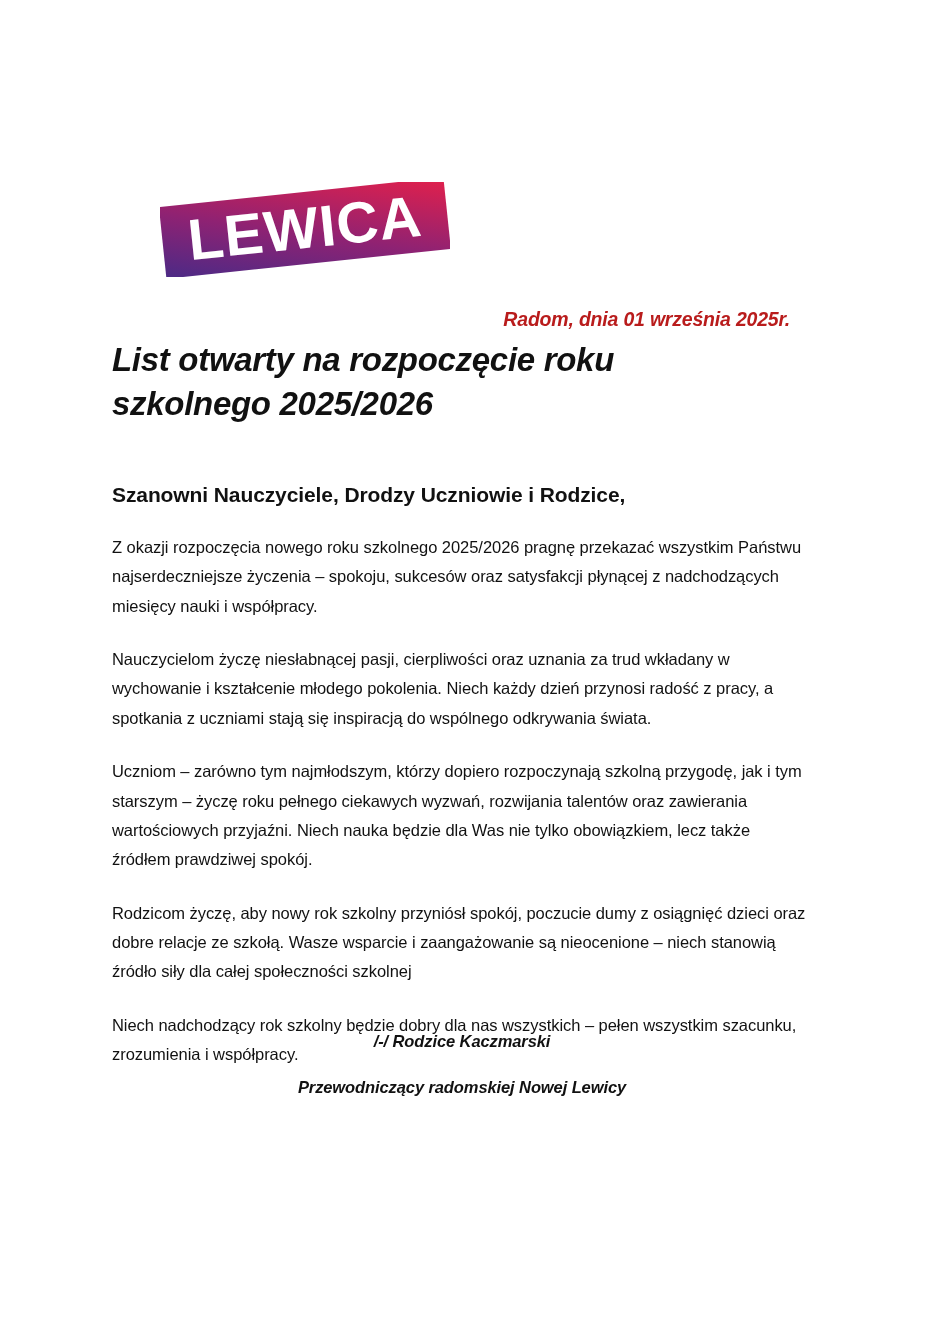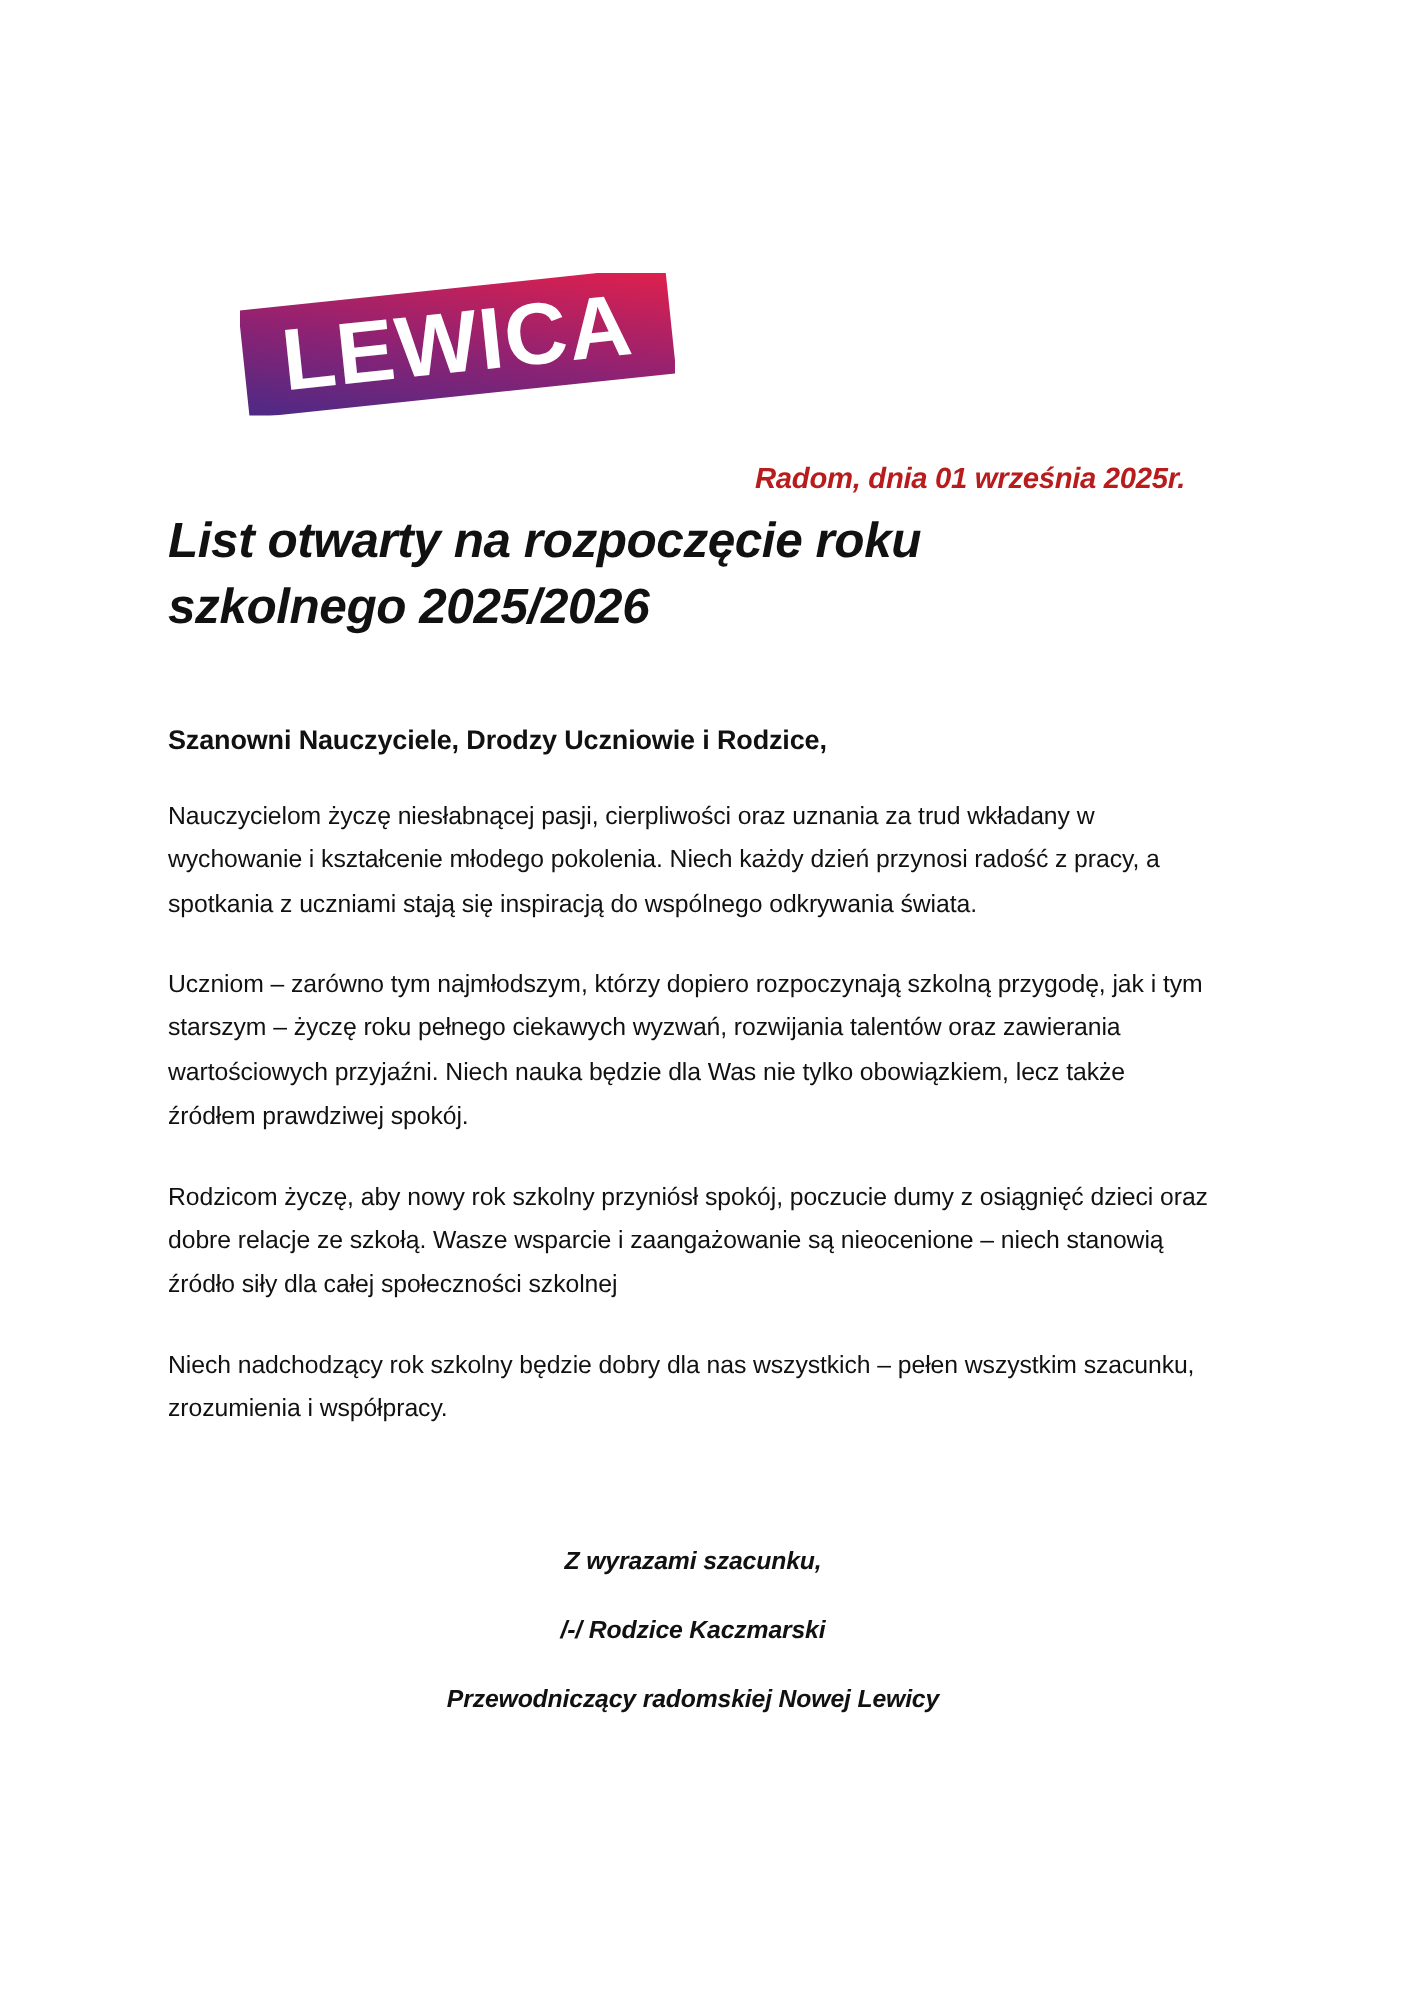--- a/index.html
+++ b/index.html
@@ -53,21 +53,21 @@
     color: #111111;
     letter-spacing: -0.3px;
   }
   .body-block {
     position: absolute;
     left: 112px;
     top: 483px;
     width: 700px;
   }
   .salutation {
-    font-size: 18px;
+    font-size: 21px;
     font-weight: bold;
     color: #111111;
     margin: 0 0 26px 0;
     letter-spacing: -0.1px;
   }
   p.para {
     font-size: 16.5px;
     line-height: 1.78;
     margin: 0 0 24px 0;
     color: #111111;
@@ -113,25 +113,25 @@
       </g>
     </svg>
   </div>
 
   <div class="date-line">Radom, dnia 01 września 2025r.</div>
 
   <div class="doc-title">List otwarty na rozpoczęcie roku szkolnego 2025/2026</div>
 
   <div class="body-block">
     <div class="salutation">Szanowni Nauczyciele, Drodzy Uczniowie i Rodzice,</div>
+    <p class="para">Z okazji rozpoczęcia nowego roku szkolnego 2025/2026 pragnę przekazać wszystkim Państwu najserdeczniejsze życzenia – spokoju, sukcesów oraz satysfakcji płynącej z nadchodzących miesięcy nauki i współpracy.</p>
     <p class="para">Nauczycielom życzę niesłabnącej pasji, cierpliwości oraz uznania za trud wkładany w wychowanie i kształcenie młodego pokolenia. Niech każdy dzień przynosi radość z pracy, a spotkania z uczniami stają się inspiracją do wspólnego odkrywania świata.</p>
     <p class="para">Uczniom – zarówno tym najmłodszym, którzy dopiero rozpoczynają szkolną przygodę, jak i tym starszym – życzę roku pełnego ciekawych wyzwań, rozwijania talentów oraz zawierania wartościowych przyjaźni. Niech nauka będzie dla Was nie tylko obowiązkiem, lecz także źródłem prawdziwej spokój.</p>
     <p class="para">Rodzicom życzę, aby nowy rok szkolny przyniósł spokój, poczucie dumy z osiągnięć dzieci oraz dobre relacje ze szkołą. Wasze wsparcie i zaangażowanie są nieocenione – niech stanowią źródło siły dla całej społeczności szkolnej</p>
     <p class="para">Niech nadchodzący rok szkolny będzie dobry dla nas wszystkich – pełen wszystkim szacunku, zrozumienia i współpracy.</p>
   </div>
 
   <div class="signature">
-    <div>Z wyrazami szacunku,</div>
     <div>/-/  Rodzice Kaczmarski</div>
     <div>Przewodniczący radomskiej Nowej Lewicy</div>
   </div>
 
 </div>
 
 </body></html>

